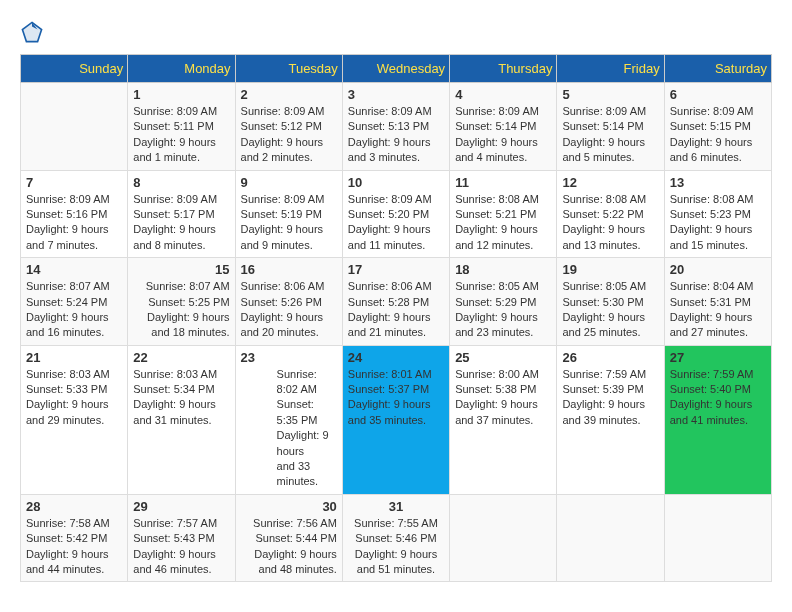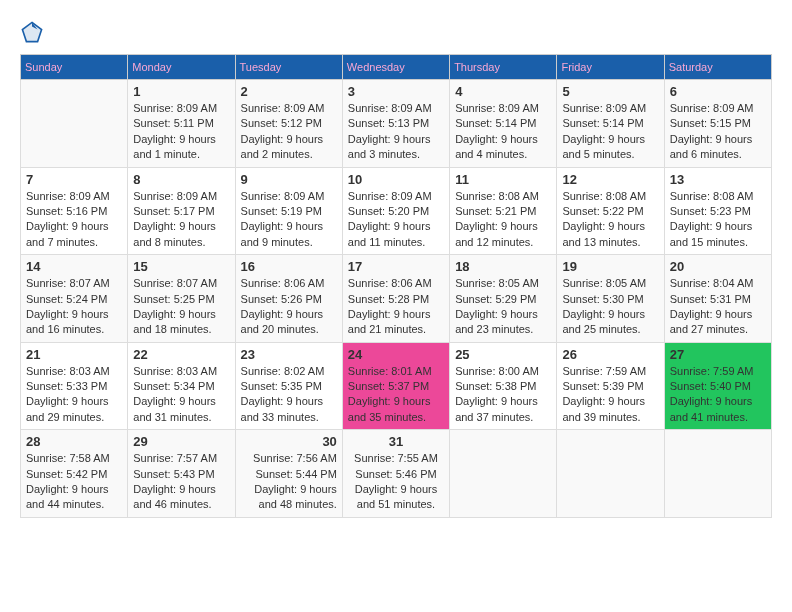--- a/index.html
+++ b/index.html
@@ -47,24 +47,24 @@
       font-size: 14px;
       color: #555;
     }
     .calendar-table {
       width: 100%;
       border-collapse: collapse;
       font-size: 11px;
     }
     .calendar-table th {
       background-color: #1a5faa;
-      color: #f9a8d4;
+      color: #fde047;
       padding: 6px 4px;
-      text-align: left;
-      font-size: 11px;
+      text-align: right;
+      font-size: 13px;
       font-weight: normal;
       border: 1px solid #ccc;
     }
     .calendar-table td {
       border: 1px solid #ddd;
       vertical-align: top;
       padding: 4px 5px;
       width: calc(100% / 7);
       min-height: 80px;
       background: #fff;
@@ -224,21 +224,21 @@
         </td>
       </tr>
       <tr>
         <td style="background-color: rgb(249, 249, 249);">
           <span class="day-number">14</span>
           <div class="day-info" style="white-space: pre-line;">Sunrise: 8:07 AM
 Sunset: 5:24 PM
 Daylight: 9 hours
 and 16 minutes.</div>
         </td>
-        <td style="background-color: rgb(249, 249, 249);">
+        <td style="background-color: rgb(249, 249, 249); text-align: right;">
           <span class="day-number">15</span>
           <div class="day-info" style="white-space: pre-line;">Sunrise: 8:07 AM
 Sunset: 5:25 PM
 Daylight: 9 hours
 and 18 minutes.</div>
         </td>
         <td style="background-color: rgb(249, 249, 249);">
           <span class="day-number">16</span>
           <div class="day-info" style="white-space: pre-line;">Sunrise: 8:06 AM
 Sunset: 5:26 PM
@@ -284,26 +284,26 @@
         </td>
         <td style="background-color: rgb(255, 255, 255);">
           <span class="day-number">22</span>
           <div class="day-info" style="white-space: pre-line;">Sunrise: 8:03 AM
 Sunset: 5:34 PM
 Daylight: 9 hours
 and 31 minutes.</div>
         </td>
         <td style="background-color: rgb(255, 255, 255);">
           <span class="day-number">23</span>
-          <div class="day-info" style="white-space: pre-line;">Sunrise: 8:02 AM
+          <div class="day-info" style="white-space: pre-line; margin-left: 36px;">Sunrise: 8:02 AM
 Sunset: 5:35 PM
 Daylight: 9 hours
 and 33 minutes.</div>
         </td>
-        <td style="background-color: #ec4899;">
+        <td style="background-color: #0ea5e9;">
           <span class="day-number">24</span>
           <div class="day-info" style="white-space: pre-line;">Sunrise: 8:01 AM
 Sunset: 5:37 PM
 Daylight: 9 hours
 and 35 minutes.</div>
         </td>
         <td style="background-color: rgb(255, 255, 255);">
           <span class="day-number">25</span>
           <div class="day-info" style="white-space: pre-line;">Sunrise: 8:00 AM
 Sunset: 5:38 PM

